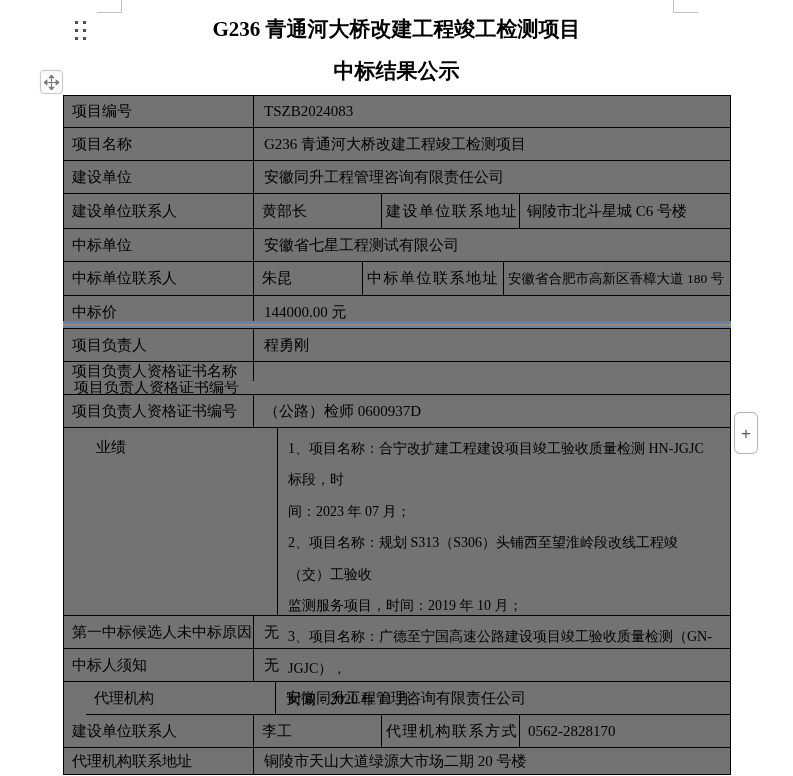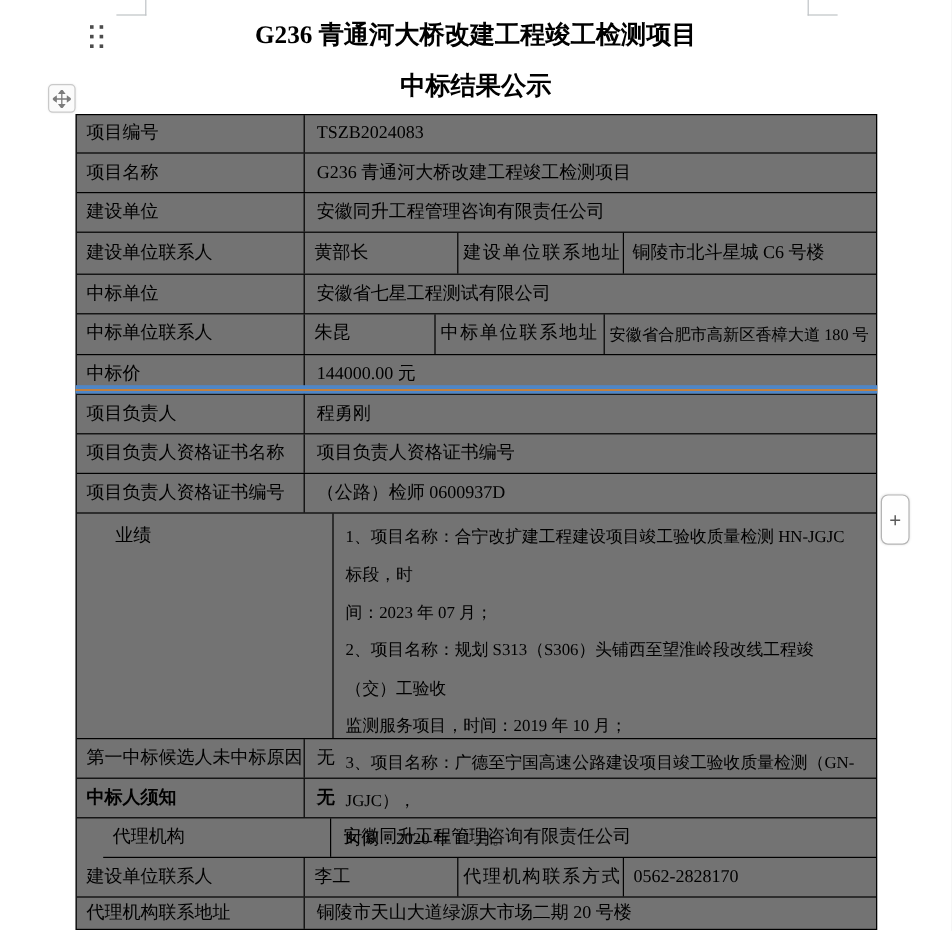--- a/index.html
+++ b/index.html
@@ -137,21 +137,21 @@
     <div class="row" style="height:33px;">
       <div class="cell lbl">中标价</div>
       <div class="cell val last">144000.00 元</div>
     </div>
 
     <div class="row" style="height:33px;">
       <div class="cell lbl">项目负责人</div>
       <div class="cell val last">程勇刚</div>
     </div>
 
-    <div class="row" style="height:33px;">
+    <div class="row" style="height:33px;flex-direction:column;">
       <div class="cell lbl">项目负责人资格证书名称</div>
       <div class="cell val last">项目负责人资格证书编号</div>
     </div>
 
     <div class="row" style="height:33px;">
       <div class="cell lbl">项目负责人资格证书编号</div>
       <div class="cell val last">（公路）检师 0600937D</div>
     </div>
 
     <div class="row" style="height:188px;">
@@ -164,21 +164,21 @@
         <div>3、项目名称：广德至宁国高速公路建设项目竣工验收质量检测（GN-JGJC），</div>
         <div>时间：2020 年 11 月。</div>
       </div>
     </div>
 
     <div class="row" style="height:33px;">
       <div class="cell lbl">第一中标候选人未中标原因</div>
       <div class="cell val last">无</div>
     </div>
 
-    <div class="row" style="height:33px;font-weight:bold;">
+    <div class="row" style="height:33px;">
       <div class="cell lbl">中标人须知</div>
       <div class="cell val last">无</div>
     </div>
 
     <div class="row" style="height:33px;margin-left:22px;">
       <div class="cell lbl">代理机构</div>
       <div class="cell val last">安徽同升工程管理咨询有限责任公司</div>
     </div>
 
     <div class="row" style="height:33px;">

